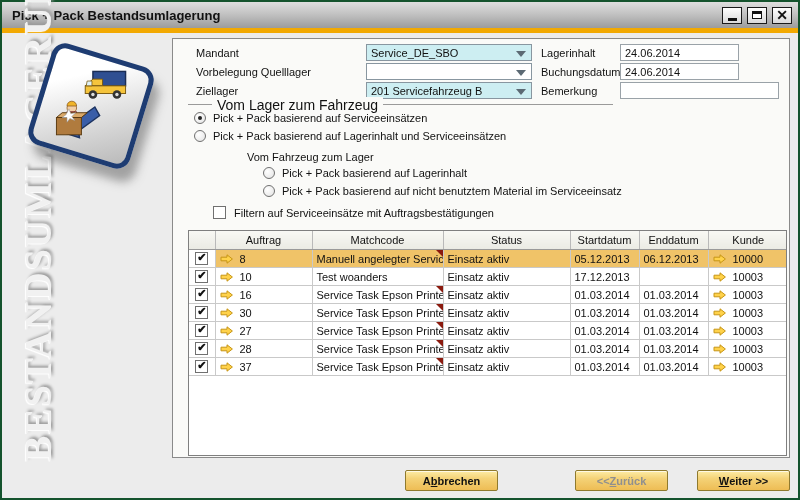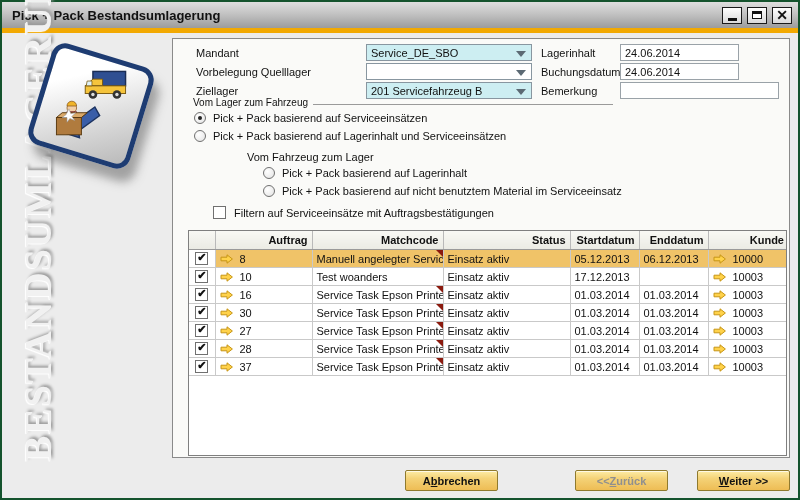--- a/index.html
+++ b/index.html
@@ -42,39 +42,39 @@
   .dd.cyan{background:#cdeef2;}
   .dd span.val{font-size:11px;color:#111;white-space:nowrap;overflow:hidden;}
   .dd-arrow{position:absolute;right:5px;top:6px;width:0;height:0;border-left:5px solid transparent;
     border-right:5px solid transparent;border-top:6px solid #5c6a74;}
 
   .tfield{position:absolute;height:17px;border:1px solid #9aa2a8;background:#fff;box-sizing:border-box;
     font-family:"Liberation Sans",sans-serif;font-size:11px;color:#111;padding:0 4px;outline:none;}
 
   
   .groupbox{position:absolute;left:15px;top:65px;width:425px;border-top:1px solid #9a9a9a;}
-  .grouptitle{position:absolute;left:0;top:-8px;background:#fafaf8;padding:0 5px;font-size:10px;color:#111;white-space:nowrap;}
+  .grouptitle{position:absolute;left:24px;top:-8px;background:#fafaf8;padding:0 5px;font-size:14px;color:#111;white-space:nowrap;}
 
   .radio-row{position:absolute;display:flex;align-items:center;}
   .radio{width:12px;height:12px;border-radius:50%;background:radial-gradient(circle at 35% 35%,#ffffff,#e2e2e2);
     border:1px solid #707070;box-sizing:border-box;position:relative;flex:none;}
   .radio.on::after{content:"";position:absolute;left:3px;top:3px;width:4px;height:4px;border-radius:50%;background:#222;}
   .radio-row .rlabel{font-size:11px;color:#111;margin-left:7px;white-space:nowrap;}
 
   .check-row{position:absolute;display:flex;align-items:center;margin-left:23px;}
   .cbox{width:13px;height:13px;background:#fff;border:1px solid #707070;box-sizing:border-box;position:relative;flex:none;}
   .cbox.checked::after{content:"\2714";position:absolute;left:1px;top:-2px;font-size:11px;font-weight:bold;color:#111;}
   .check-row .rlabel{font-size:11px;color:#111;margin-left:8px;white-space:nowrap;}
 
   
   .table-wrap{position:absolute;left:15px;top:191px;width:599px;height:226px;background:#fff;
     border:1px solid #7f7f7f;box-sizing:border-box;overflow:hidden;}
   table.grid{border-collapse:collapse;table-layout:fixed;width:597px;font-size:11px;color:#111;}
   table.grid th{height:18px;background:linear-gradient(#f8f8f4,#ebebe4);border-right:1px solid #b9b9b9;
-    border-bottom:1px solid #9a9a9a;font-weight:bold;text-align:right;padding:0 4px;white-space:nowrap;overflow:hidden;}
+    border-bottom:1px solid #9a9a9a;font-weight:normal;text-align:center;padding:0 4px;white-space:nowrap;overflow:hidden;}
   table.grid td{height:17px;border-right:1px solid #c9c9c9;border-bottom:1px solid #c9c9c9;
     padding:0 4px;white-space:nowrap;overflow:hidden;position:relative;background:#fff;}
   table.grid th:last-child, table.grid td:last-child{border-right:none;}
   tr.selected td{background:#f0c368;}
   tr.selected td.c-check{background:#fff;}
   td.c-check{text-align:center;padding:0;}
   td.c-check .cbox{display:inline-block;vertical-align:middle;}
   .arrow-ic{display:inline-block;vertical-align:-1px;margin-right:7px;}
   .tri{position:absolute;top:0;right:0;width:0;height:0;border-left:7px solid transparent;border-top:7px solid #8b1a0e;}
 

